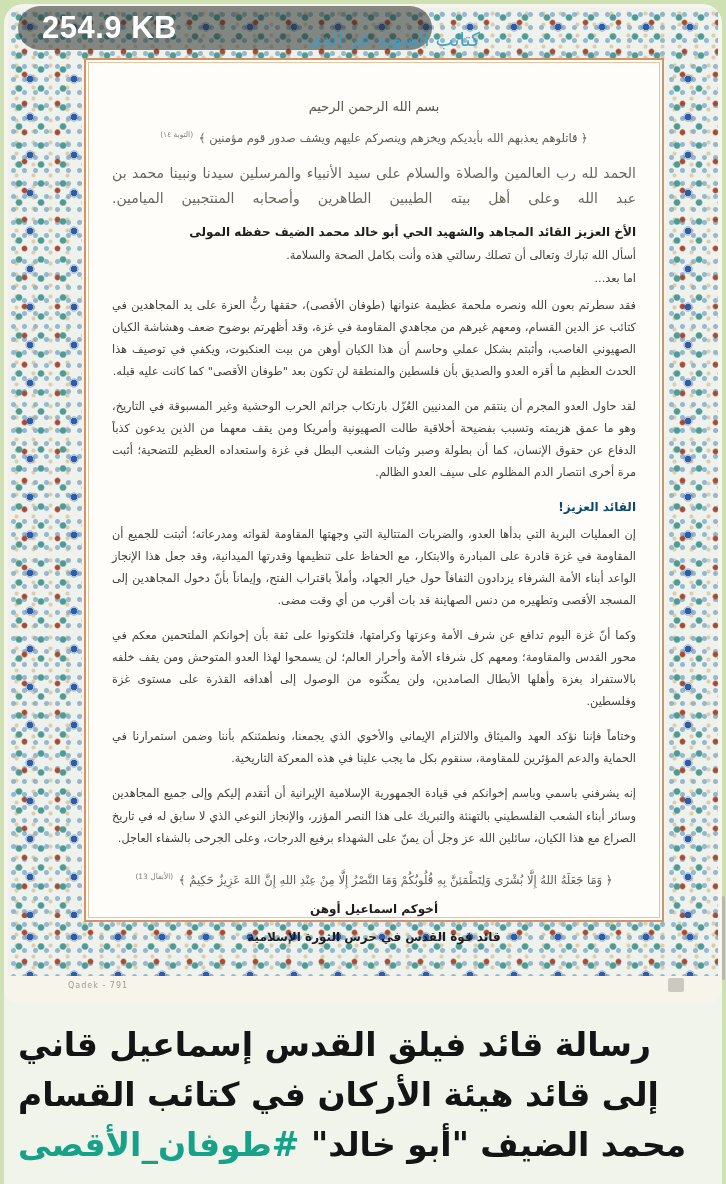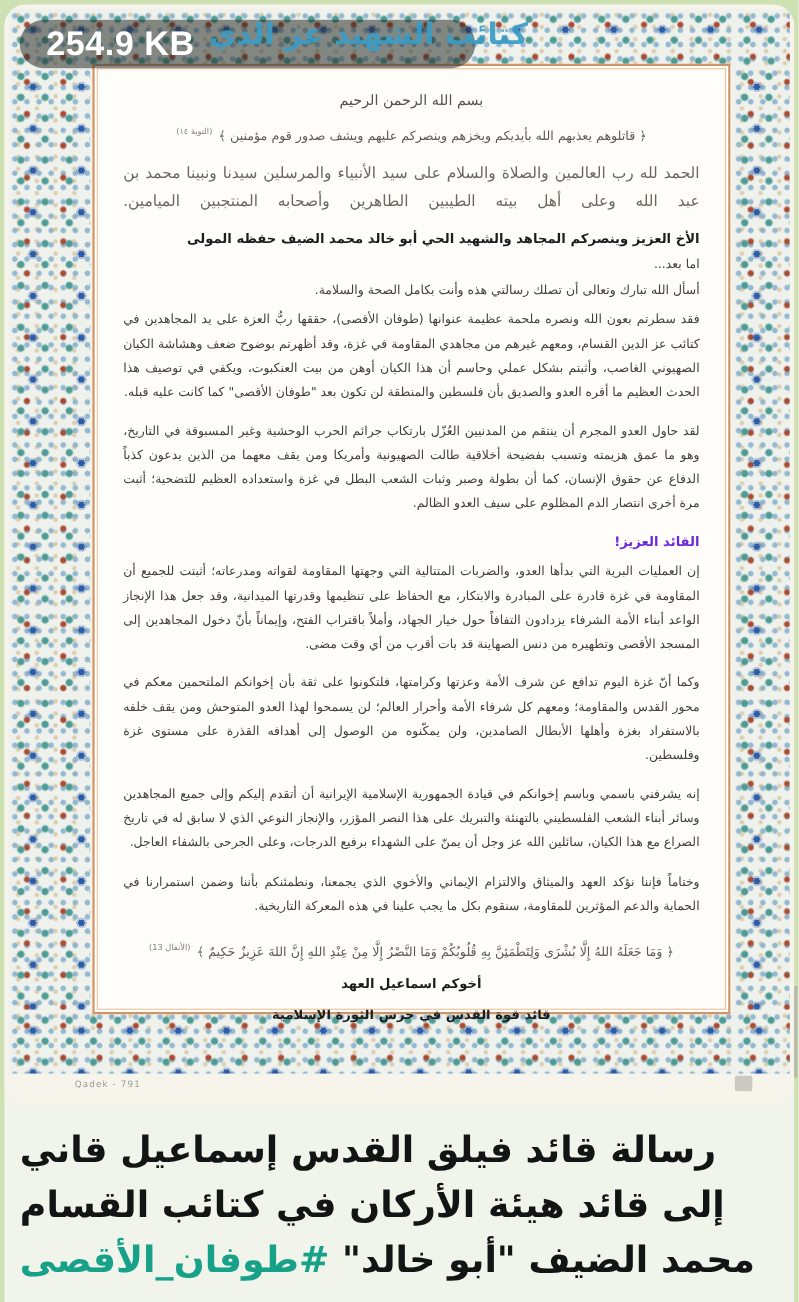--- a/index.html
+++ b/index.html
@@ -33,48 +33,48 @@
   .orn-left{position:absolute;top:52px;bottom:58px;left:0;width:74px;}
   .orn-right{position:absolute;top:52px;bottom:58px;right:0;width:52px;}
   .page{
     position:absolute;left:76px;right:54px;top:50px;bottom:54px;
     background:#fefdfa;border:2px solid #cf9568;box-sizing:border-box;
   }
   .page::after{
     content:"";position:absolute;inset:2px;border:1px solid #e7c49d;pointer-events:none;
   }
   .page-inner{
-    position:absolute;inset:0;padding:20px 26px 8px;direction:rtl;
+    position:absolute;inset:0;padding:35px 26px 8px;direction:rtl;
     color:#44403a;
   }
   .basmala{text-align:center;font-size:13px;color:#56524a;margin:4px 0 16px;}
   .verse{text-align:center;font-size:11.5px;color:#5e5a52;margin:0 0 16px;}
   .verse .ref{font-size:7.5px;vertical-align:super;color:#85817a;margin-right:2px;}
   .hamdala{font-size:14px;color:#6a665e;margin:0 0 14px;text-align:justify;text-align-last:justify;line-height:1.8;}
   .addressee{font-size:12px;font-weight:bold;color:#1d1d1d;margin:0 0 10px;}
   .line{font-size:11.3px;margin:0 0 10px;}
   .par{font-size:11.3px;line-height:1.95;text-align:justify;text-align-last:right;margin:0 0 13px;}
-  .heading{font-size:12px;font-weight:bold;color:#6d28d9;margin:16px 0 10px;}
+  .heading{font-size:12px;font-weight:bold;color:#0c4a6e;margin:16px 0 10px;}
   .sig{text-align:center;font-size:12px;font-weight:bold;color:#1d1d1d;margin:10px 0 0;}
   .sig + .sig{margin-top:14px;}
   .verse.closing{margin-top:22px;}
   .print-left{position:absolute;bottom:14px;left:64px;font-size:8px;color:#9c9c94;letter-spacing:1px;}
   .print-right{position:absolute;bottom:12px;right:38px;width:16px;height:14px;
     background:rgba(150,150,140,0.45);border-radius:2px;}
   
   .size-pill{
-    position:absolute;top:14px;left:14px;width:414px;height:44px;border-radius:23px;
+    position:absolute;top:2px;left:14px;width:414px;height:44px;border-radius:23px;
     background:rgba(44,48,44,0.55);color:#ffffff;
     font-family:"Liberation Sans",sans-serif;font-size:31px;font-weight:bold;
     line-height:44px;padding-left:24px;box-sizing:border-box;letter-spacing:0.5px;
   }
   .watermark{
-    position:absolute;top:12px;left:176px;width:300px;
+    position:absolute;top:24px;left:176px;width:300px;
     direction:rtl;white-space:nowrap;overflow:hidden;
-    color:rgba(58,156,198,0.92);font-size:27px;font-weight:bold;
+    color:rgba(58,156,198,0.92);font-size:19px;font-weight:normal;
   }
   .scrollbar-thumb{
     position:absolute;right:1px;top:896px;width:3px;height:84px;
     background:#b4baac;border-radius:2px;
   }
   
   .caption{
     padding:16px 14px 0;direction:rtl;text-align:left;
     font-size:33px;font-weight:bold;line-height:1.52;color:#141414;
   }
@@ -93,35 +93,35 @@
       <div class="orn orn-right"></div>
 
       <div class="page">
         <div class="page-inner">
           <div class="basmala">بسم الله الرحمن الرحيم</div>
           <div class="verse">
             <span>﴿ قاتلوهم يعذبهم الله بأيديكم ويخزهم وينصركم عليهم ويشف صدور قوم مؤمنين ﴾</span>
             <span class="ref">(التوبة ١٤)</span>
           </div>
           <div class="hamdala">الحمد لله رب العالمين والصلاة والسلام على سيد الأنبياء والمرسلين سيدنا ونبينا محمد بن عبد الله وعلى أهل بيته الطيبين الطاهرين وأصحابه المنتجبين الميامين.</div>
-          <div class="addressee">الأخ العزيز وينصركم المجاهد والشهيد الحي أبو خالد محمد الضيف حفظه المولى</div>
+          <div class="addressee">الأخ العزيز القائد المجاهد والشهيد الحي أبو خالد محمد الضيف حفظه المولى</div>
+          <div class="line">أسأل الله تبارك وتعالى أن تصلك رسالتي هذه وأنت بكامل الصحة والسلامة.</div>
           <div class="line">اما بعد...</div>
-          <div class="line">أسأل الله تبارك وتعالى أن تصلك رسالتي هذه وأنت بكامل الصحة والسلامة.</div>
           <div class="par">فقد سطرتم بعون الله ونصره ملحمة عظيمة عنوانها (طوفان الأقصى)، حققها ربُّ العزة على يد المجاهدين في كتائب عز الدين القسام، ومعهم غيرهم من مجاهدي المقاومة في غزة، وقد أظهرتم بوضوح ضعف وهشاشة الكيان الصهيوني الغاصب، وأثبتم بشكل عملي وحاسم أن هذا الكيان أوهن من بيت العنكبوت، ويكفي في توصيف هذا الحدث العظيم ما أقره العدو والصديق بأن فلسطين والمنطقة لن تكون بعد "طوفان الأقصى" كما كانت عليه قبله.</div>
           <div class="par">لقد حاول العدو المجرم أن ينتقم من المدنيين العُزّل بارتكاب جرائم الحرب الوحشية وغير المسبوقة في التاريخ، وهو ما عمق هزيمته وتسبب بفضيحة أخلاقية طالت الصهيونية وأمريكا ومن يقف معهما من الذين يدعون كذباً الدفاع عن حقوق الإنسان، كما أن بطولة وصبر وثبات الشعب البطل في غزة واستعداده العظيم للتضحية؛ أثبت مرة أخرى انتصار الدم المظلوم على سيف العدو الظالم.</div>
           <div class="heading">القائد العزيز!</div>
           <div class="par">إن العمليات البرية التي بدأها العدو، والضربات المتتالية التي وجهتها المقاومة لقواته ومدرعاته؛ أثبتت للجميع أن المقاومة في غزة قادرة على المبادرة والابتكار، مع الحفاظ على تنظيمها وقدرتها الميدانية، وقد جعل هذا الإنجاز الواعد أبناء الأمة الشرفاء يزدادون التفافاً حول خيار الجهاد، وأملاً باقتراب الفتح، وإيماناً بأنّ دخول المجاهدين إلى المسجد الأقصى وتطهيره من دنس الصهاينة قد بات أقرب من أي وقت مضى.</div>
           <div class="par">وكما أنّ غزة اليوم تدافع عن شرف الأمة وعزتها وكرامتها، فلتكونوا على ثقة بأن إخوانكم الملتحمين معكم في محور القدس والمقاومة؛ ومعهم كل شرفاء الأمة وأحرار العالم؛ لن يسمحوا لهذا العدو المتوحش ومن يقف خلفه بالاستفراد بغزة وأهلها الأبطال الصامدين، ولن يمكّنوه من الوصول إلى أهدافه القذرة على مستوى غزة وفلسطين.</div>
+          <div class="par">وختاماً فإننا نؤكد العهد والميثاق والالتزام الإيماني والأخوي الذي يجمعنا، ونطمئنكم بأننا وضمن استمرارنا في الحماية والدعم المؤثرين للمقاومة، سنقوم بكل ما يجب علينا في هذه المعركة التاريخية.</div>
           <div class="par">إنه يشرفني باسمي وباسم إخوانكم في قيادة الجمهورية الإسلامية الإيرانية أن أتقدم إليكم وإلى جميع المجاهدين وسائر أبناء الشعب الفلسطيني بالتهنئة والتبريك على هذا النصر المؤزر، والإنجاز النوعي الذي لا سابق له في تاريخ الصراع مع هذا الكيان، سائلين الله عز وجل أن يمنّ على الشهداء برفيع الدرجات، وعلى الجرحى بالشفاء العاجل.</div>
-          <div class="par">وختاماً فإننا نؤكد العهد والميثاق والالتزام الإيماني والأخوي الذي يجمعنا، ونطمئنكم بأننا وضمن استمرارنا في الحماية والدعم المؤثرين للمقاومة، سنقوم بكل ما يجب علينا في هذه المعركة التاريخية.</div>
           <div class="verse closing">
             <span>﴿ وَمَا جَعَلَهُ اللهُ إِلَّا بُشْرَى وَلِتَطْمَئِنَّ بِهِ قُلُوبُكُمْ وَمَا النَّصْرُ إِلَّا مِنْ عِنْدِ اللهِ إِنَّ اللهَ عَزِيزٌ حَكِيمٌ ﴾</span>
             <span class="ref">(الأنفال 13)</span>
           </div>
-          <div class="sig">أخوكم اسماعيل العهد</div>
+          <div class="sig">أخوكم اسماعيل أوهن</div>
           <div class="sig">قائد قوة القدس في حرس الثورة الإسلامية</div>
         </div>
       </div>
     </div>
 
     <div class="print-left">Qadek - 791</div>
     <div class="print-right"></div>
 
     <div class="size-pill">
       <span>254.9 KB</span>

